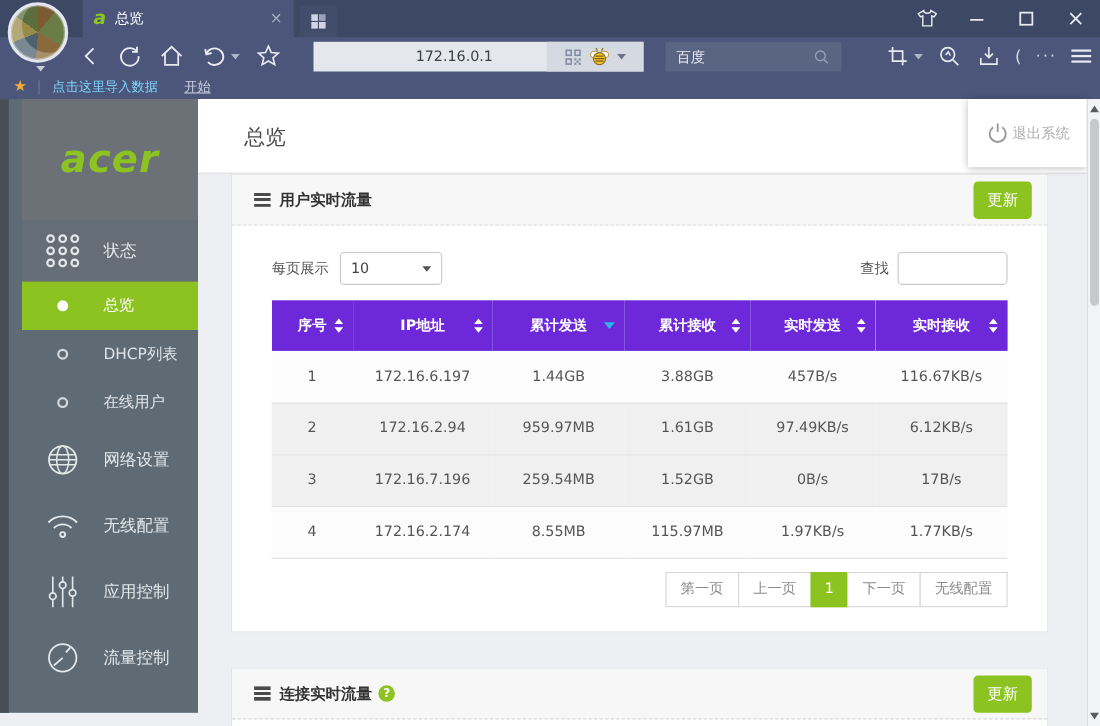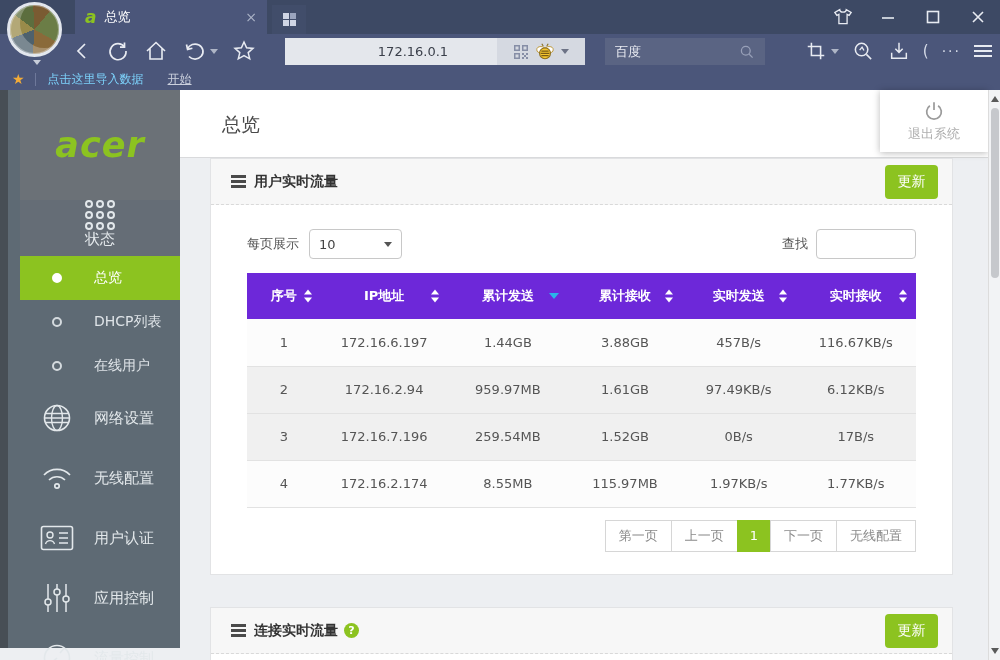--- a/index.html
+++ b/index.html
@@ -58,35 +58,35 @@
     border-top:5px solid #aeb5c6; }
   .caret-dn.dark { border-top-color:#6d7386; }
 
   
   .sidebar { position:absolute; top:90px; left:0; width:180px; height:558px; background:#5e6a74;padding-left:20px; }
   .sidebar::before { content:""; position:absolute; left:0; top:0; bottom:0; width:8px; background:#474e55; }
   .logo-area { height:110px; background:#6b7177; display:flex; align-items:center; justify-content:center; }
   .acer-logo { color:#8cc320; font-size:35px; font-weight:bold; letter-spacing:1px; font-style:italic; }
   .nav-item { display:flex; align-items:center; color:#e3e8eb; cursor:pointer; }
   .nav-item .ic { width:74px; display:flex; align-items:center; justify-content:center; }
-  .item-status { height:56px; background:#656d76; font-size:15px;flex-direction:column; }
+  .item-status { height:56px; background:#656d76; font-size:15px; }
   .sub-item { height:44px; font-size:14px; color:#dfe4e8; }
   .sub-item.active { background:#8cc320; color:#fff; }
   .bullet { width:10px; height:10px; border-radius:50%; border:2px solid #d4dade; }
   .bullet.filled { background:#fff; border-color:#fff; }
   .big-item { height:60px; font-size:15px; }
   .dots9 { display:grid; grid-template-columns:repeat(3,8px); grid-gap:3px; }
   .dots9 i { width:8px; height:8px; border:2px solid #e3e8eb; border-radius:50%; }
 
   
   .main { position:absolute; top:90px; left:180px; width:808px; height:570px; background:#edeff2; }
   .main-header { position:relative; height:68px; background:#fff; border-bottom:1px solid #d9dadc; }
   .page-title { position:absolute; left:42px; top:22px; font-size:19px; color:#4a4a4a; }
   .logout { position:absolute; right:0; top:0; width:108px; height:62px; background:#fff;
-    box-shadow:0 1px 7px rgba(0,0,0,.28); display:flex; flex-direction:column; align-items:center;
+    box-shadow:0 1px 7px rgba(0,0,0,.28); display:flex; flex-direction:row; align-items:center;
     justify-content:center; gap:3px; cursor:pointer; }
   .logout-label { font-size:13px; color:#aeaeae; }
 
   .content { position:absolute; top:68px; left:0; right:0; bottom:0; }
   .panel { position:absolute; left:30px; width:743px; background:#fff; border:1px solid #e2e3e5; }
   .panel1 { top:0; height:417px; }
   .panel2 { top:449px; height:211px; }
   .panel-header { height:46px; background:#f7f7f7; border-bottom:1px dashed #d9d9d9;
     display:flex; align-items:center; padding:0 14px 0 20px; }
   .ph-icon { width:15px; height:13px; margin-right:8px;
@@ -353,31 +353,20 @@
       <span class="ic">
         <svg width="34" height="28" viewBox="0 0 34 28">
           <path d="M4 11 A18 18 0 0 1 30 11" fill="none" stroke="#e3e8eb" stroke-width="1.7"></path>
           <path d="M9 16 A11.5 11.5 0 0 1 25 16" fill="none" stroke="#e3e8eb" stroke-width="1.7"></path>
           <circle cx="17" cy="22" r="2.2" fill="none" stroke="#e3e8eb" stroke-width="1.7"></circle>
           </svg>
       </span>
       <span>无线配置</span>
     </div>
 
-    <div class="nav-item big-item">
-      <span class="ic">
-        <svg width="34" height="26" viewBox="0 0 34 26">
-          <rect x="1.5" y="1.5" width="31" height="23" rx="2" fill="none" stroke="#e3e8eb" stroke-width="1.6"></rect>
-          <circle cx="10" cy="10" r="3" fill="none" stroke="#e3e8eb" stroke-width="1.4"></circle>
-          <path d="M5.5 19 A4.7 4.7 0 0 1 14.5 19" fill="none" stroke="#e3e8eb" stroke-width="1.4"></path>
-          <path d="M19 8 H28 M19 13 H28 M19 18 H28" stroke="#e3e8eb" stroke-width="1.4"></path>
-          </svg>
-      </span>
-      <span>用户认证</span>
-    </div>
 
     <div class="nav-item big-item">
       <span class="ic">
         <svg width="30" height="30" viewBox="0 0 30 30">
           <path d="M6 1 V29 M15 1 V29 M24 1 V29" stroke="#e3e8eb" stroke-width="1.5"></path>
           <circle cx="6" cy="19" r="3" fill="#5e6a74" stroke="#e3e8eb" stroke-width="1.5"></circle>
           <circle cx="15" cy="9" r="3" fill="#5e6a74" stroke="#e3e8eb" stroke-width="1.5"></circle>
           <circle cx="24" cy="16" r="3" fill="#5e6a74" stroke="#e3e8eb" stroke-width="1.5"></circle>
           </svg>
       </span>

